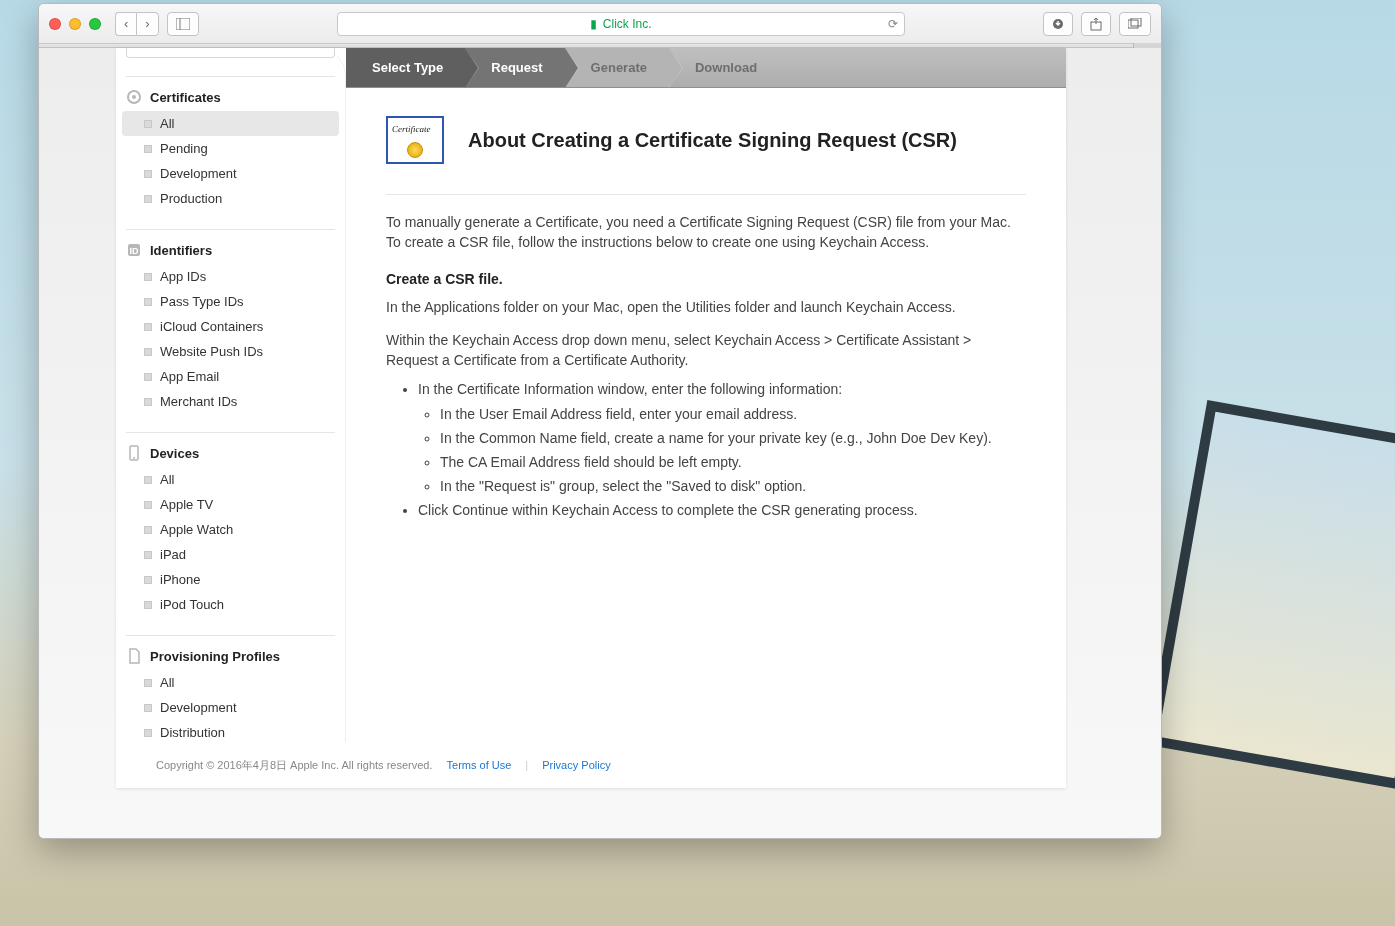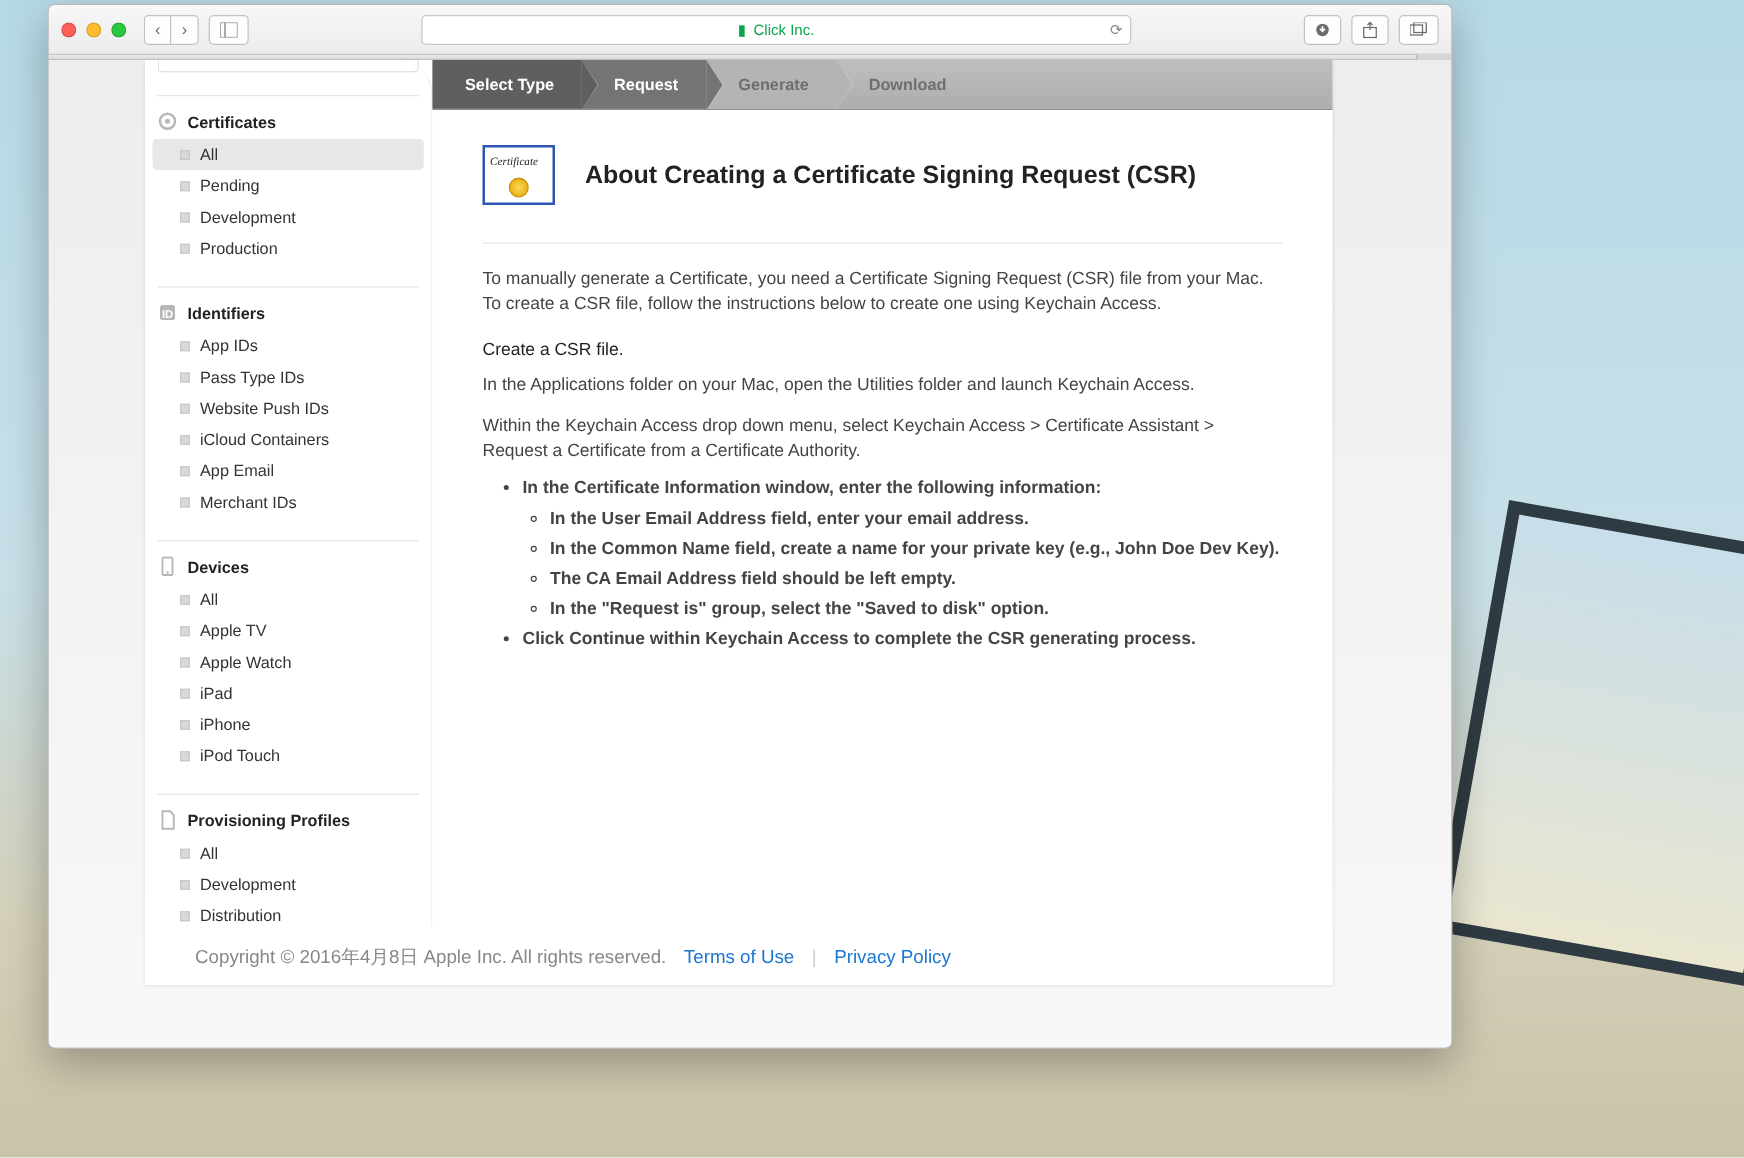--- a/index.html
+++ b/index.html
@@ -56,29 +56,29 @@
 .bc-step.plain{background:transparent; color:#7b7b7b;} .bc-step.plain::after{display:none;}
 .bc-step .sep{position:absolute; right:-14px; top:0; bottom:0; width:0;height:0; border-top:20px solid transparent; border-bottom:20px solid transparent; border-left:14px solid rgba(255,255,255,.25); z-index:1;}
 
 .doc{padding:28px 40px; color:#333;}
 .doc-head{display:flex; align-items:center; gap:24px; padding-bottom:30px; border-bottom:1px solid #e5e5e5; margin-bottom:18px;}
 .cert-icon{width:58px;height:48px;border:2px solid #2d56b3; background:#fff; position:relative;}
 .cert-icon::before{content:"Certificate"; position:absolute; top:6px; left:4px; font-style:italic; font-family:cursive; font-size:9px; color:#222;}
 .cert-icon::after{content:""; position:absolute; bottom:4px; left:50%; transform:translateX(-50%); width:14px;height:14px; background:radial-gradient(circle,#ffd95a,#e0a400); border-radius:50%; border:1px solid #c98f00;}
 .doc h1{font-size:20px; font-weight:700; color:#222;}
 .doc p{font-size:14px; line-height:1.4; margin:8px 0; color:#444;}
-.doc p.strong{font-weight:400; color:#222; margin-top:18px;}
-.doc ul{margin:6px 0 0 32px;font-weight:bold;} .doc ul ul{margin-left:22px; margin-top:4px;}
+.doc p.strong{font-weight:700; color:#222; margin-top:18px;}
+.doc ul{margin:6px 0 0 32px;} .doc ul ul{margin-left:22px; margin-top:4px;}
 .doc li{font-size:14px; line-height:1.5; color:#444; margin:3px 0;}
 
 .btnbar{position:absolute; left:0; right:0; bottom:46px; height:50px; border-top:1px solid #e5e5e5; display:flex; align-items:center; justify-content:center; gap:10px; background:#fff;}
 .btn{height:26px; padding:0 26px; border-radius:4px; font-size:12px; border:1px solid #bdbdbd; background:linear-gradient(#fdfdfd,#efefef); color:#333; cursor:pointer; font-weight:600;}
 .btn.primary{background:linear-gradient(#2c84e0,#1b66c4); color:#fff; border-color:#18529e;}
 
-.footer{position:absolute; left:0; right:0; bottom:0; height:46px; display:flex; align-items:center; gap:14px; padding:0 40px; font-size:15px; color:#888; background:#fff;}
+.footer{position:absolute; left:0; right:0; bottom:0; height:46px; display:flex; align-items:center; gap:14px; padding:0 40px; font-size:11px; color:#888; background:#fff;}
 .footer a{color:#1b76d2; text-decoration:none;}
 .footer .sep{color:#ccc;}
 
 
 .frame{position:absolute; right:-40px; top:420px; width:260px; height:350px; border:10px solid #2f3b42; background:linear-gradient(#c8deea,#eae6d0); transform:rotate(10deg);}
 </style>
 </head>
 <body>
 
 <div class="frame"></div>
@@ -175,25 +175,25 @@
           <div class="side-item">
               <span class="sq"></span>
               <span>App IDs</span>
             </div>
           <div class="side-item">
               <span class="sq"></span>
               <span>Pass Type IDs</span>
             </div>
           <div class="side-item">
               <span class="sq"></span>
+              <span>iCloud Containers</span>
+            </div>
+          <div class="side-item">
+              <span class="sq"></span>
               <span>Website Push IDs</span>
-            </div>
-          <div class="side-item">
-              <span class="sq"></span>
-              <span>iCloud Containers</span>
             </div>
           <div class="side-item">
               <span class="sq"></span>
               <span>App Email</span>
             </div>
           <div class="side-item">
               <span class="sq"></span>
               <span>Merchant IDs</span>
             </div>
         </div>

